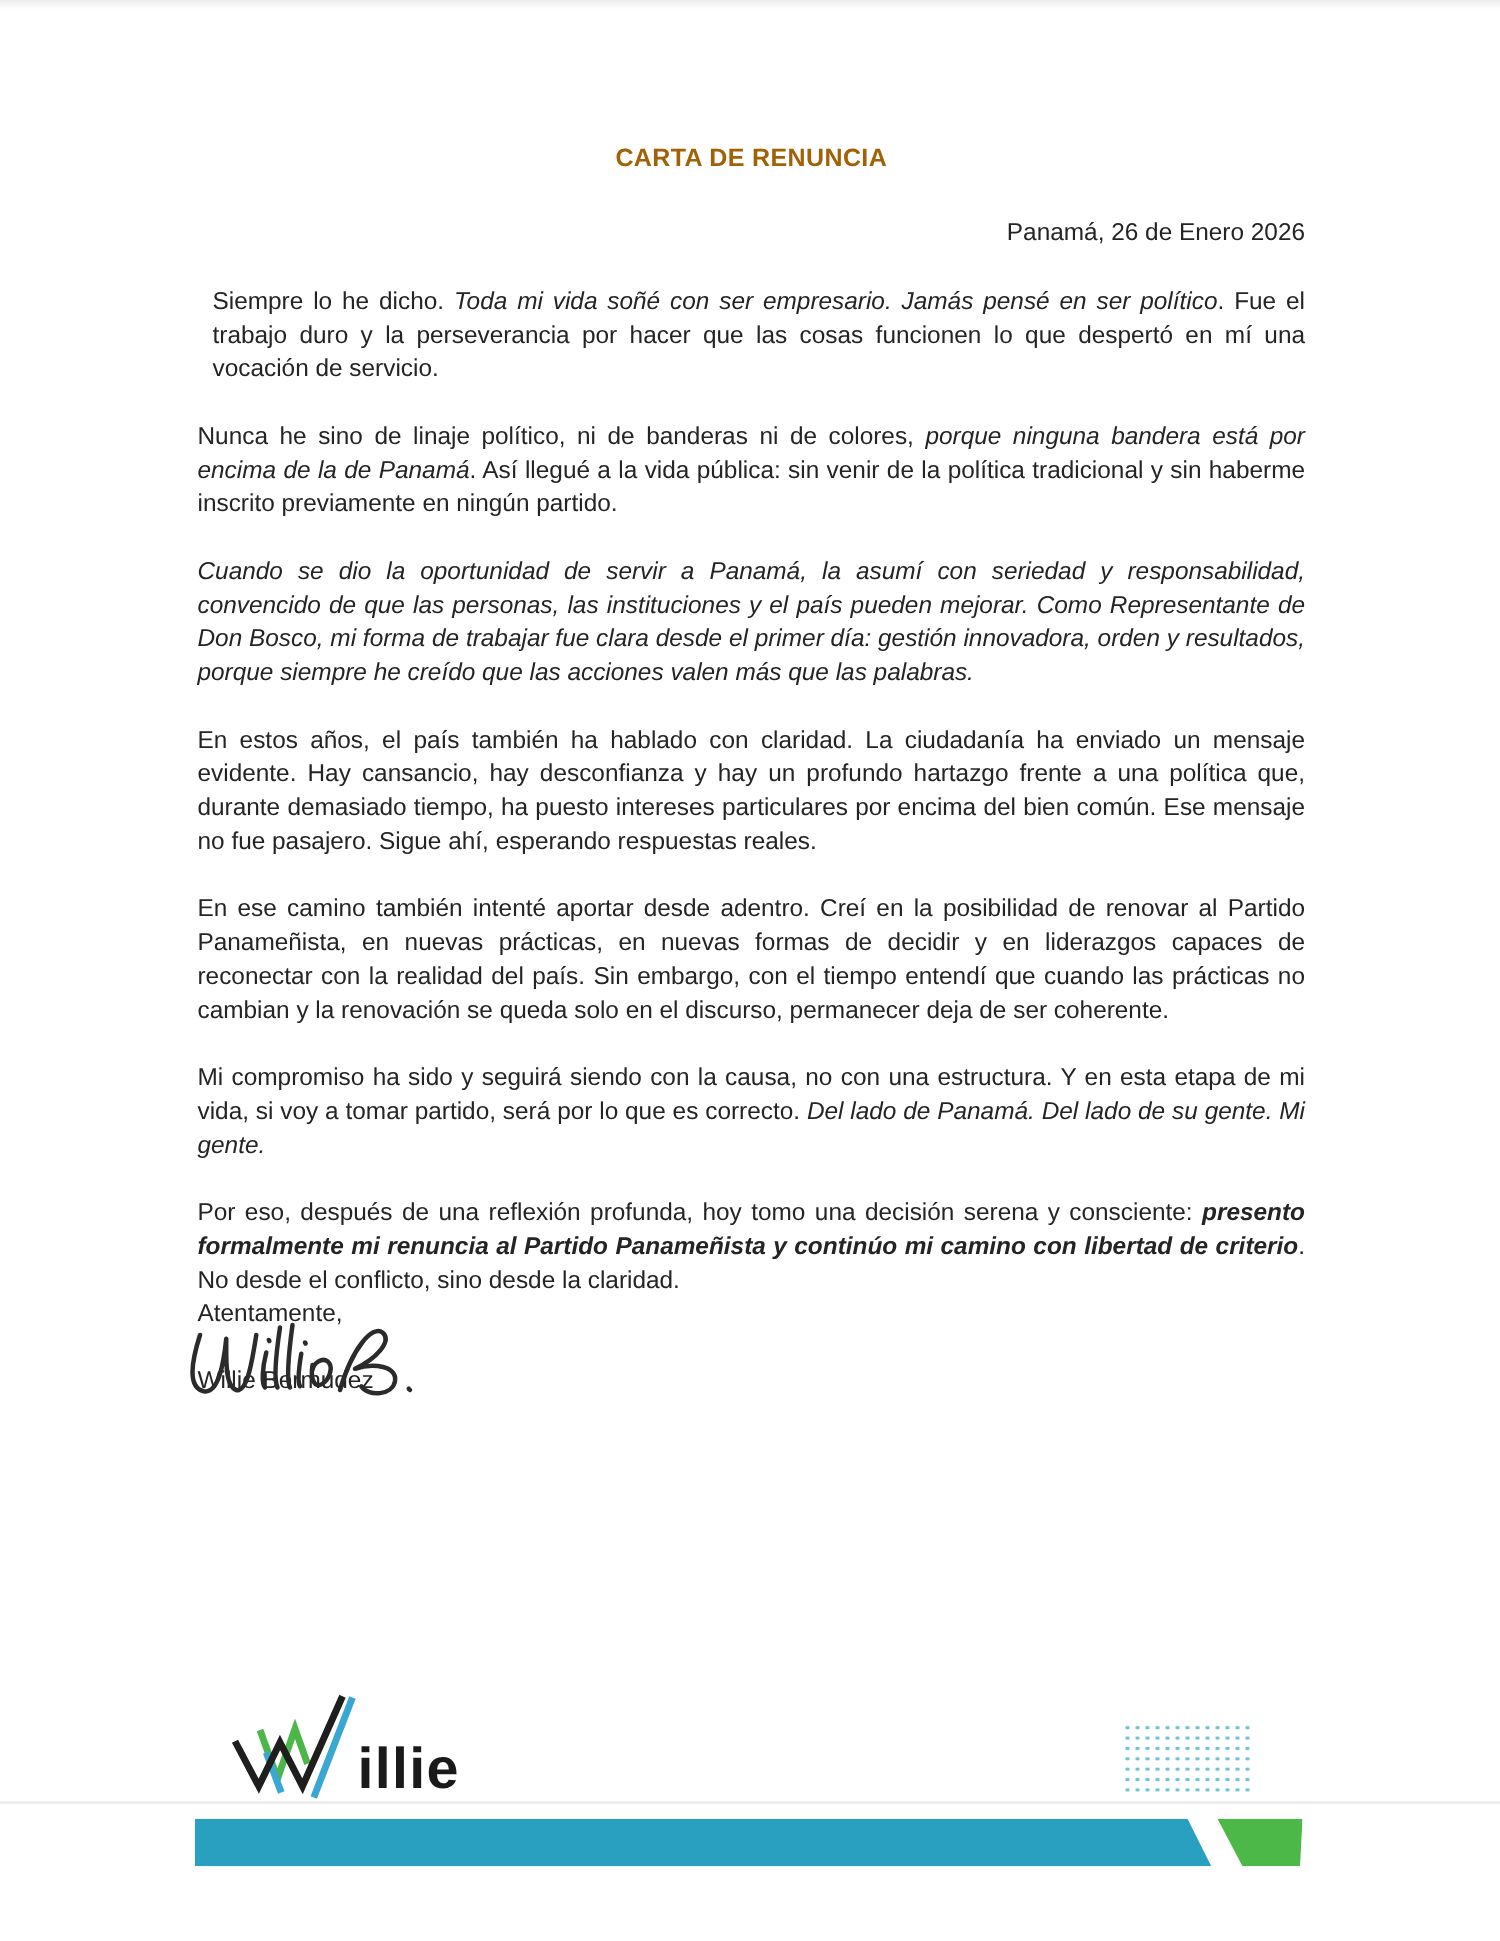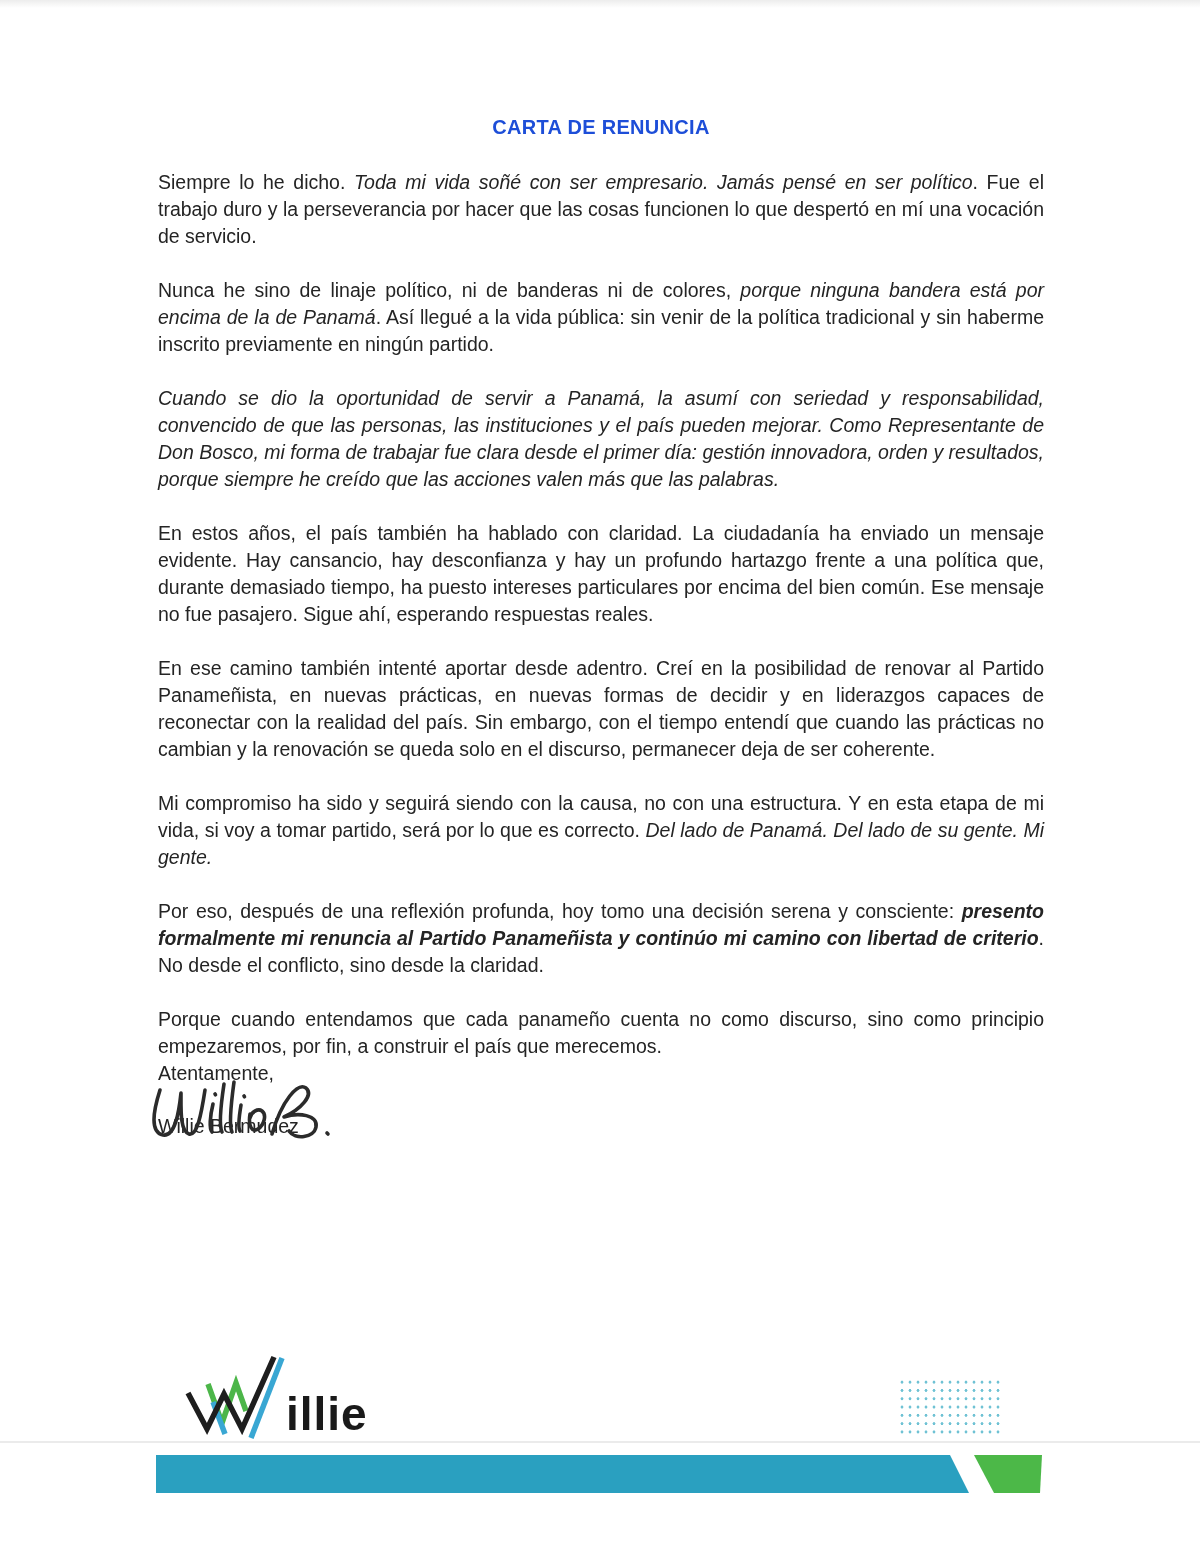--- a/index.html
+++ b/index.html
@@ -20,35 +20,35 @@
   .content {
     position:absolute; left:158px; top:0; width:886px;
   }
   .title {
     text-align:center;
     font-weight:bold;
     font-size:20px;
     line-height:27px;
     margin-top:114px;
     letter-spacing:.3px;
-    color:#1d4ed8;
+    color:#a16207;
   }
   .date {
     text-align:right;
     font-size:19.5px;
     line-height:27px;
     margin-top:32px;
   }
   p.para {
     font-size:19.5px;
     line-height:27px;
     text-align:justify;
     margin:27px 0 0 0;
   }
-  p.para.first { margin-top:28px; }
+  p.para.first { margin-top:28px;margin-left:12px; }
   .it { font-style:italic; }
   .bi { font-style:italic; font-weight:bold; }
   .closing {
     position:relative;
     font-size:19.5px;
     line-height:27px;
   }
   .signer-name { margin-top:26px; }
   .signature-svg {
     position:absolute; left:-8px; top:14px;
@@ -71,37 +71,37 @@
 </style>
 </head>
 <body>
 
 <div class="top-edge"></div>
 
 <div class="content">
 
   <div class="title">CARTA DE RENUNCIA</div>
 
+  <div class="date">Panamá, 26 de Enero 2026</div>
 
   <p class="para first"><span>Siempre lo he dicho. </span><span class="it">Toda mi vida soñé con ser empresario. Jamás pensé en ser político</span><span>. Fue el trabajo duro y la perseverancia por hacer que las cosas funcionen lo que despertó en mí una vocación de servicio.</span></p>
 
   <p class="para"><span>Nunca he sino de linaje político, ni de banderas ni de colores, </span><span class="it">porque ninguna bandera está por encima de la de Panamá</span><span>. Así llegué a la vida pública: sin venir de la política tradicional y sin haberme inscrito previamente en ningún partido.</span></p>
 
   <p class="para it"><span>Cuando se dio la oportunidad de servir a Panamá, la asumí con seriedad y responsabilidad, convencido de que las personas, las instituciones y el país pueden mejorar. Como Representante de Don Bosco, mi forma de trabajar fue clara desde el primer día: gestión innovadora, orden y resultados, porque siempre he creído que las acciones valen más que las palabras.</span></p>
 
   <p class="para"><span>En estos años, el país también ha hablado con claridad. La ciudadanía ha enviado un mensaje evidente. Hay cansancio, hay desconfianza y hay un profundo hartazgo frente a una política que, durante demasiado tiempo, ha puesto intereses particulares por encima del bien común. Ese mensaje no fue pasajero. Sigue ahí, esperando respuestas reales.</span></p>
 
   <p class="para"><span>En ese camino también intenté aportar desde adentro. Creí en la posibilidad de renovar al Partido Panameñista, en nuevas prácticas, en nuevas formas de decidir y en liderazgos capaces de reconectar con la realidad del país. Sin embargo, con el tiempo entendí que cuando las prácticas no cambian y la renovación se queda solo en el discurso, permanecer deja de ser coherente.</span></p>
 
 
   <p class="para"><span>Mi compromiso ha sido y seguirá siendo con la causa, no con una estructura. Y en esta etapa de mi vida, si voy a tomar partido, será por lo que es correcto. </span><span class="it">Del lado de Panamá. Del lado de su gente. Mi gente.</span></p>
 
   <p class="para"><span>Por eso, después de una reflexión profunda, hoy tomo una decisión serena y consciente: </span><span class="bi">presento formalmente mi renuncia al Partido Panameñista y continúo mi camino con libertad de criterio</span><span>. No desde el conflicto, sino desde la claridad.</span></p>
 
-  <p class="para"><span>Porque cuando entendamos que cada panameño cuenta no como discurso, sino como principio empezaremos, por fin, a construir el país que merecemos.</span></p>
 
   <div class="closing">
     <div>Atentamente,</div>
     <svg class="signature-svg" width="190" height="72" viewBox="0 0 190 72">
       <g fill="none" stroke="#2b2b2b" stroke-width="3.6" stroke-linecap="round" stroke-linejoin="round">
         <path d="M10,16 C3,38 0,58 13,61 C25,63 29,38 31,19 C31,36 30,57 39,60 C47,62 51,42 55,16"></path>
         <path d="M63,30 C60,42 59,55 62,58"></path>
         <path d="M65,20 L65.5,20.8"></path>
         <path d="M74,10 C71,30 69,52 72,58"></path>
         <path d="M84,8 C81,30 79,52 82,58"></path>

